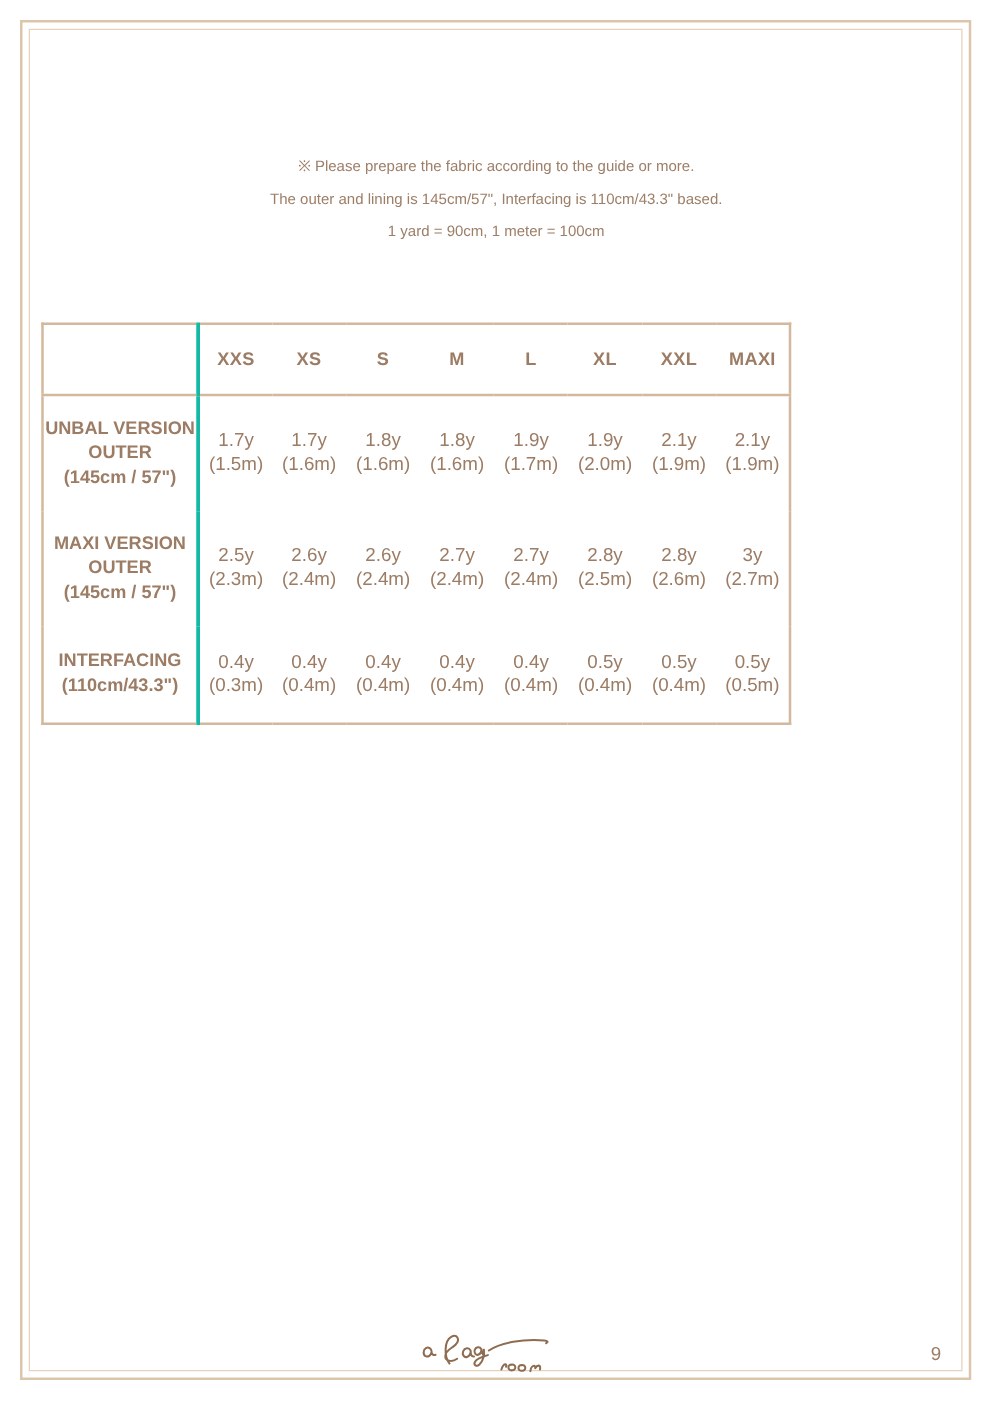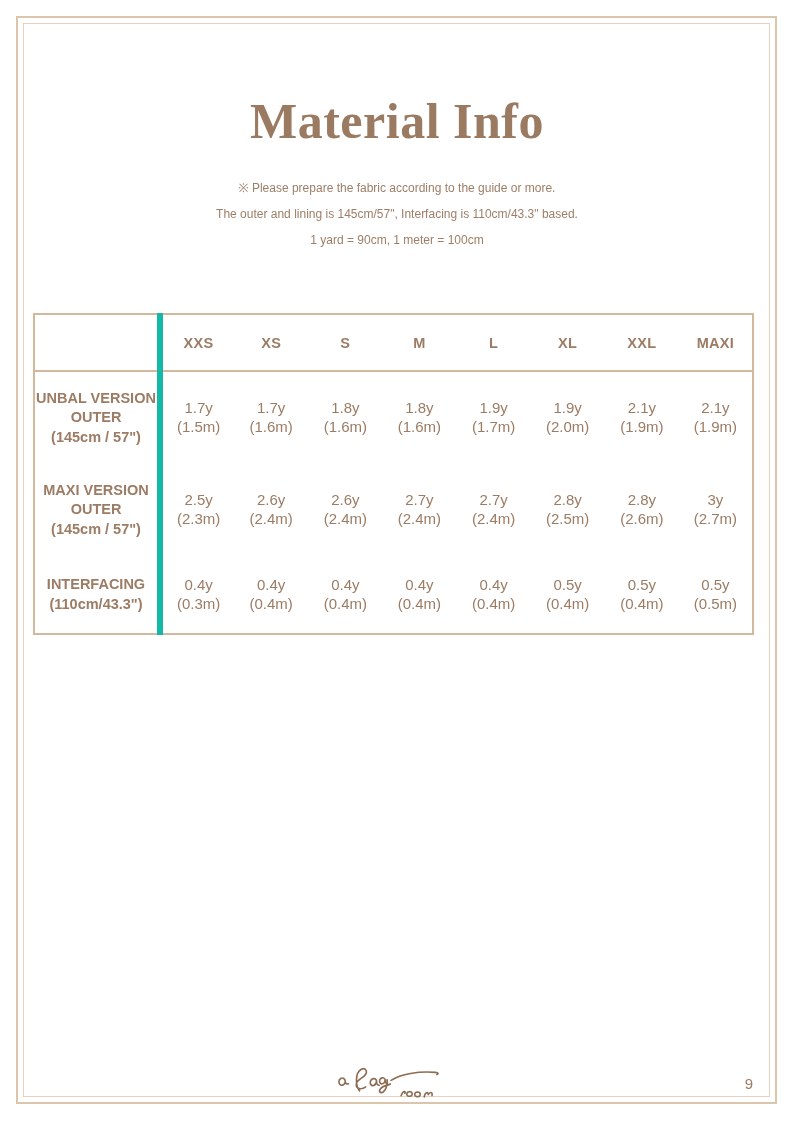--- a/index.html
+++ b/index.html
@@ -30,29 +30,29 @@
     font-size: 50px;
     line-height: 1.1;
     letter-spacing: 0.5px;
     color: #9a7a61;
   }
 
   .notes { margin-top: 26px; font-size: 12px; line-height: 26px; color: #9d7e67; }
 
   .table-wrap { margin: 60px 29px 0 33px; }
   table.material {
-    width: 721px;
+    width: 600px;
     border-collapse: collapse;
     table-layout: fixed;
     border: 2px solid #d2b89c;
     color: #9c7c64;
   }
   table.material thead tr { height: 57px; border-bottom: 2px solid #d2b89c; }
   table.material th, table.material td { text-align: center; vertical-align: middle; padding: 0; }
-  th.label-col, tbody th { border-right: 6px solid #14b8a6; }
+  th.label-col, tbody th { border-right: 3px solid #14b8a6; }
   th.label-col { width: 122px; }
   thead th { font-size: 14.5px; font-weight: 700; letter-spacing: 0.3px; }
   tbody th { font-size: 14.5px; font-weight: 700; line-height: 1.35; }
   tbody td { font-size: 15px; line-height: 1.25; }
   tr.row-0 { height: 93px; }
   tr.row-1 { height: 92px; }
   tr.row-2 { height: 78px; }
 
   .signature {
     position: absolute; bottom: 21px; left: 50%; margin-left: -66px;
@@ -67,21 +67,20 @@
   }
 </style>
 </head>
 <body>
 
 <div class="frame-outer"></div>
 <div class="frame-inner"></div>
 
 <div class="content">
 
-  <h1 class="page-title">Material Info</h1>
 
   <div class="notes">
     <div>※ Please prepare the fabric according to the guide or more.</div>
     <div>The outer and lining is 145cm/57", Interfacing is 110cm/43.3" based.</div>
     <div>1 yard = 90cm, 1 meter = 100cm</div>
   </div>
 
   <div class="table-wrap">
     <table class="material">
       <thead>

